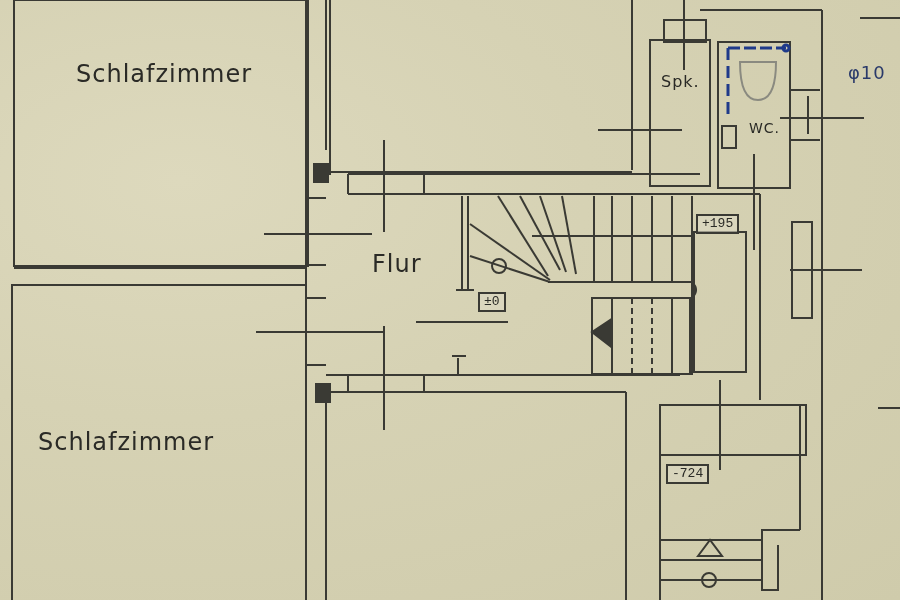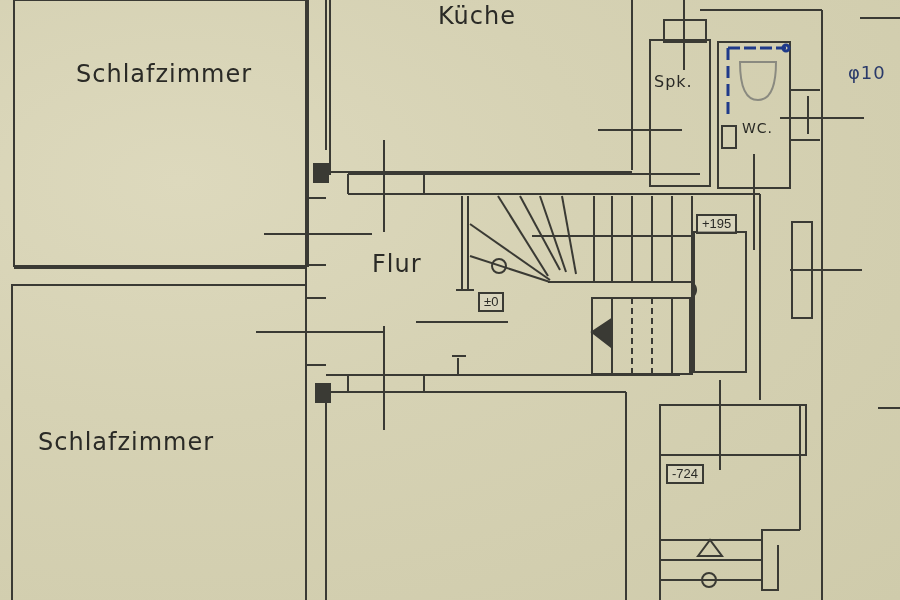--- a/index.html
+++ b/index.html
@@ -3,22 +3,22 @@
   <meta charset="utf-8">
   <style>
     html, body { margin: 0; padding: 0; }
     body { width: 900px; height: 600px; overflow: hidden; background: #d8d4b8; }
     #plan { position: relative; width: 900px; height: 600px;
       background: radial-gradient(ellipse at 20% 30%, #ddd9bd 0%, #d6d2b4 40%, #cfcbab 100%); }
     #plan svg { position: absolute; left: 0; top: 0; }
     .lbl { position: absolute; font-family: "DejaVu Sans", sans-serif; color: #2a2a26;
       letter-spacing: 1px; white-space: nowrap; }
     .room { font-size: 24px; }
-    .small { font-size: 16px; font-style: normal; }
-    .lvl { position: absolute; font-family: Liberation Sans, sans-serif; font-size: 13px;
+    .small { font-size: 16px; font-style: normal; margin-left: 7px; }
+    .lvl { position: absolute; font-family: Liberation Mono, monospace; font-size: 13px;
       color: #2a2a26; border: 2px solid #3a3a34; padding: 0 4px; line-height: 16px; background: rgba(220,216,196,0.6); }
     .blue { color: #2a3a6a; font-size: 18px; font-style: normal; margin-top: 32px; }
   </style>
 </head>
 <body>
 
 <div id="plan">
   <svg width="900" height="600" viewBox="0 0 900 600">
     <g stroke="#3a3a34" stroke-width="2" fill="none">
 
@@ -122,21 +122,20 @@
       <line x1="452" y1="356" x2="466" y2="356"></line>
     </g>
     <g stroke="#1f3a8a" stroke-width="3" fill="none">
       <line x1="728" y1="48" x2="728" y2="118" stroke-dasharray="12 6"></line>
       <line x1="728" y1="48" x2="786" y2="48" stroke-dasharray="12 4"></line>
       <circle cx="786" cy="48" r="3"></circle>
     </g>
   </svg>
 
   <span class="lbl room" style="left:76px; top:60px;">Schlafzimmer</span>
-  <span class="lbl room" style="left:438px; top:2px; font-style:normal;">Küche</span>
   <span class="lbl small" style="left:654px; top:72px;">Spk.</span>
   <span class="lbl small" style="left:742px; top:120px; font-size:14px;">WC.</span>
   <span class="lbl room" style="left:372px; top:250px; font-size:24px;">Flur</span>
   <span class="lbl room" style="left:38px; top:428px;">Schlafzimmer</span>
 
   <span class="lvl" style="left:478px; top:292px;">±0</span>
   <span class="lvl" style="left:696px; top:214px;">+195</span>
   <span class="lvl" style="left:666px; top:464px;">-724</span>
 
   <span class="lbl blue" style="left:848px; top:30px;">φ10</span>

